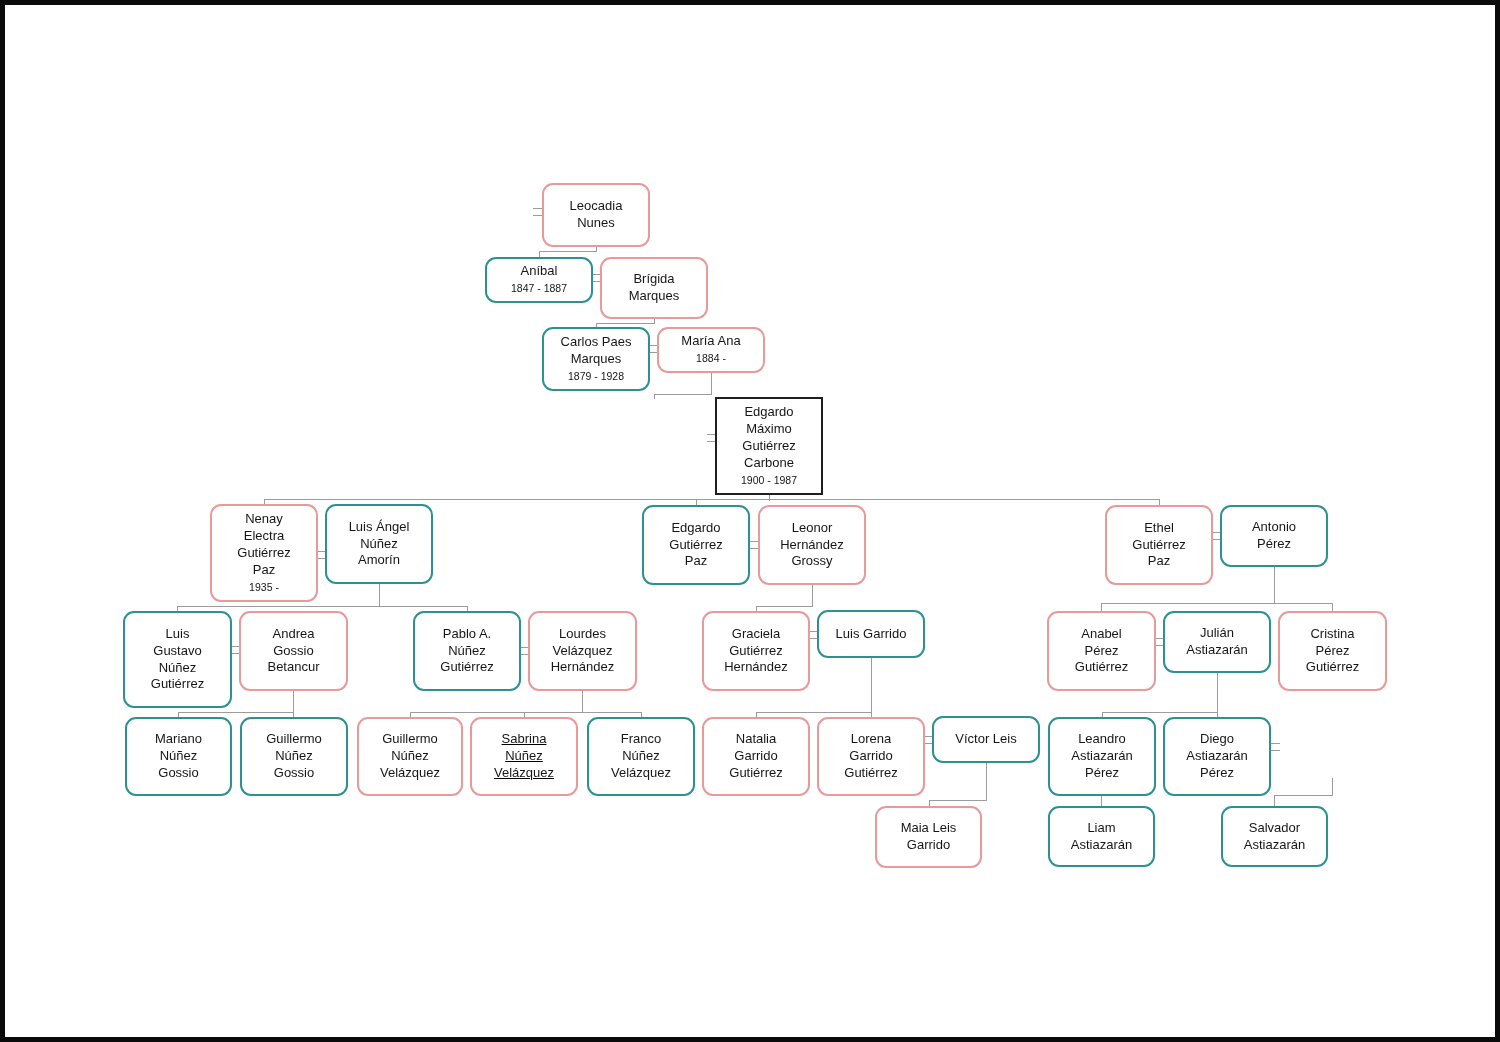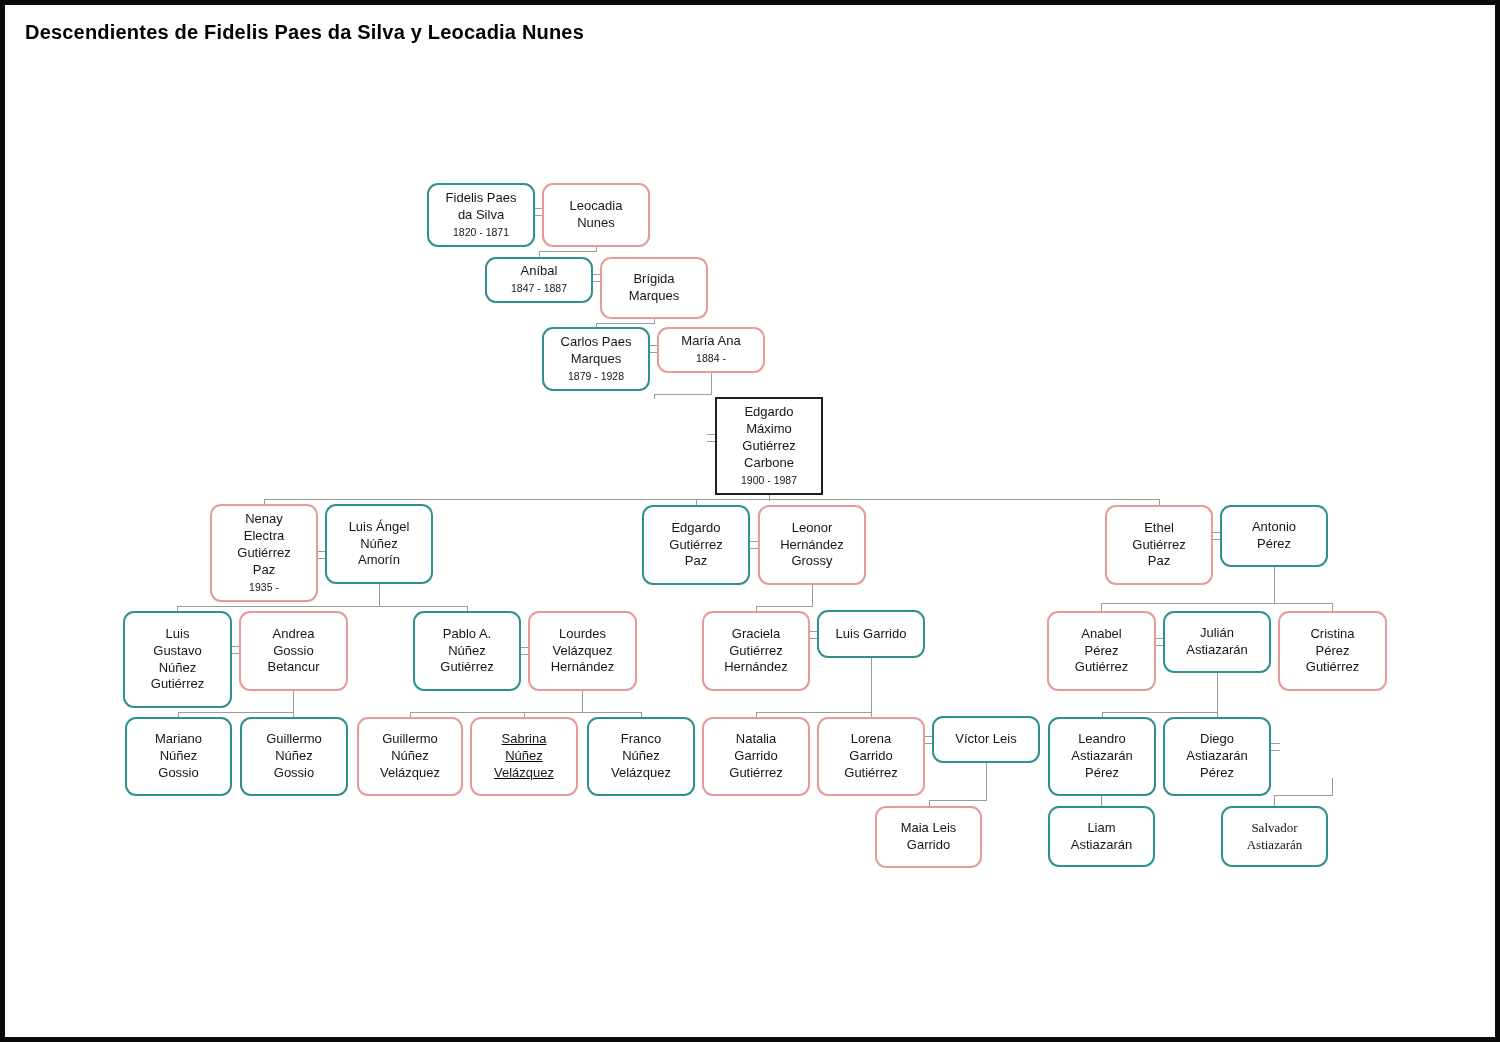--- a/index.html
+++ b/index.html
@@ -53,27 +53,21 @@
     box-sizing:border-box;
     border-top:1px solid #9c9c9c;
     border-bottom:1px solid #9c9c9c;
     z-index:1;
   }
 </style>
 </head>
 <body>
 
 <div class="page">
-  <h1 class="chart-title">Descendientes de Fidelis Paes da Silva y Leocadia Nunes</h1>
   <div class="canvas" id="tree">
-      <div class="person" style="left: 422px; top: 178px; width: 108px; height: 64px; border-color: rgb(46, 145, 145);">
-        <div class="name">Fidelis Paes
-da Silva</div>
-        <div class="dates">1820 - 1871</div>
-      </div>
       <div class="person" style="left: 537px; top: 178px; width: 108px; height: 64px; border-color: rgb(232, 154, 154);">
         <div class="name">Leocadia
 Nunes</div>
       </div>
       <div class="person" style="left: 480px; top: 252px; width: 108px; height: 46px; border-color: rgb(46, 145, 145);">
         <div class="name">Aníbal</div>
         <div class="dates">1847 - 1887</div>
       </div>
       <div class="person" style="left: 595px; top: 252px; width: 108px; height: 62px; border-color: rgb(232, 154, 154);">
         <div class="name">Brígida
@@ -218,21 +212,21 @@
 Pérez</div>
       </div>
       <div class="person" style="left: 870px; top: 801px; width: 107px; height: 62px; border-color: rgb(232, 154, 154);">
         <div class="name">Maia Leis
 Garrido</div>
       </div>
       <div class="person" style="left: 1043px; top: 801px; width: 107px; height: 61px; border-color: rgb(46, 145, 145);">
         <div class="name">Liam
 Astiazarán</div>
       </div>
-      <div class="person" style="left: 1216px; top: 801px; width: 107px; height: 61px; border-color: rgb(46, 145, 145); font-family: Liberation Serif, serif;">
+      <div class="person" style="left: 1216px; top: 801px; width: 107px; height: 61px; border-color: rgb(46, 145, 145);">
         <div class="name">Salvador
 Astiazarán</div>
       </div>
       <div class="seg" style="left: 591px; top: 242px; width: 1px; height: 5px; background: rgb(156, 156, 156);"></div>
       <div class="seg" style="left: 534px; top: 246px; width: 58px; height: 1px; background: rgb(156, 156, 156);"></div>
       <div class="seg" style="left: 534px; top: 246px; width: 1px; height: 7px; background: rgb(156, 156, 156);"></div>
       <div class="seg" style="left: 649px; top: 314px; width: 1px; height: 5px; background: rgb(156, 156, 156);"></div>
       <div class="seg" style="left: 591px; top: 318px; width: 59px; height: 1px; background: rgb(156, 156, 156);"></div>
       <div class="seg" style="left: 591px; top: 318px; width: 1px; height: 5px; background: rgb(156, 156, 156);"></div>
       <div class="seg" style="left: 706px; top: 368px; width: 1px; height: 22px; background: rgb(156, 156, 156);"></div>

